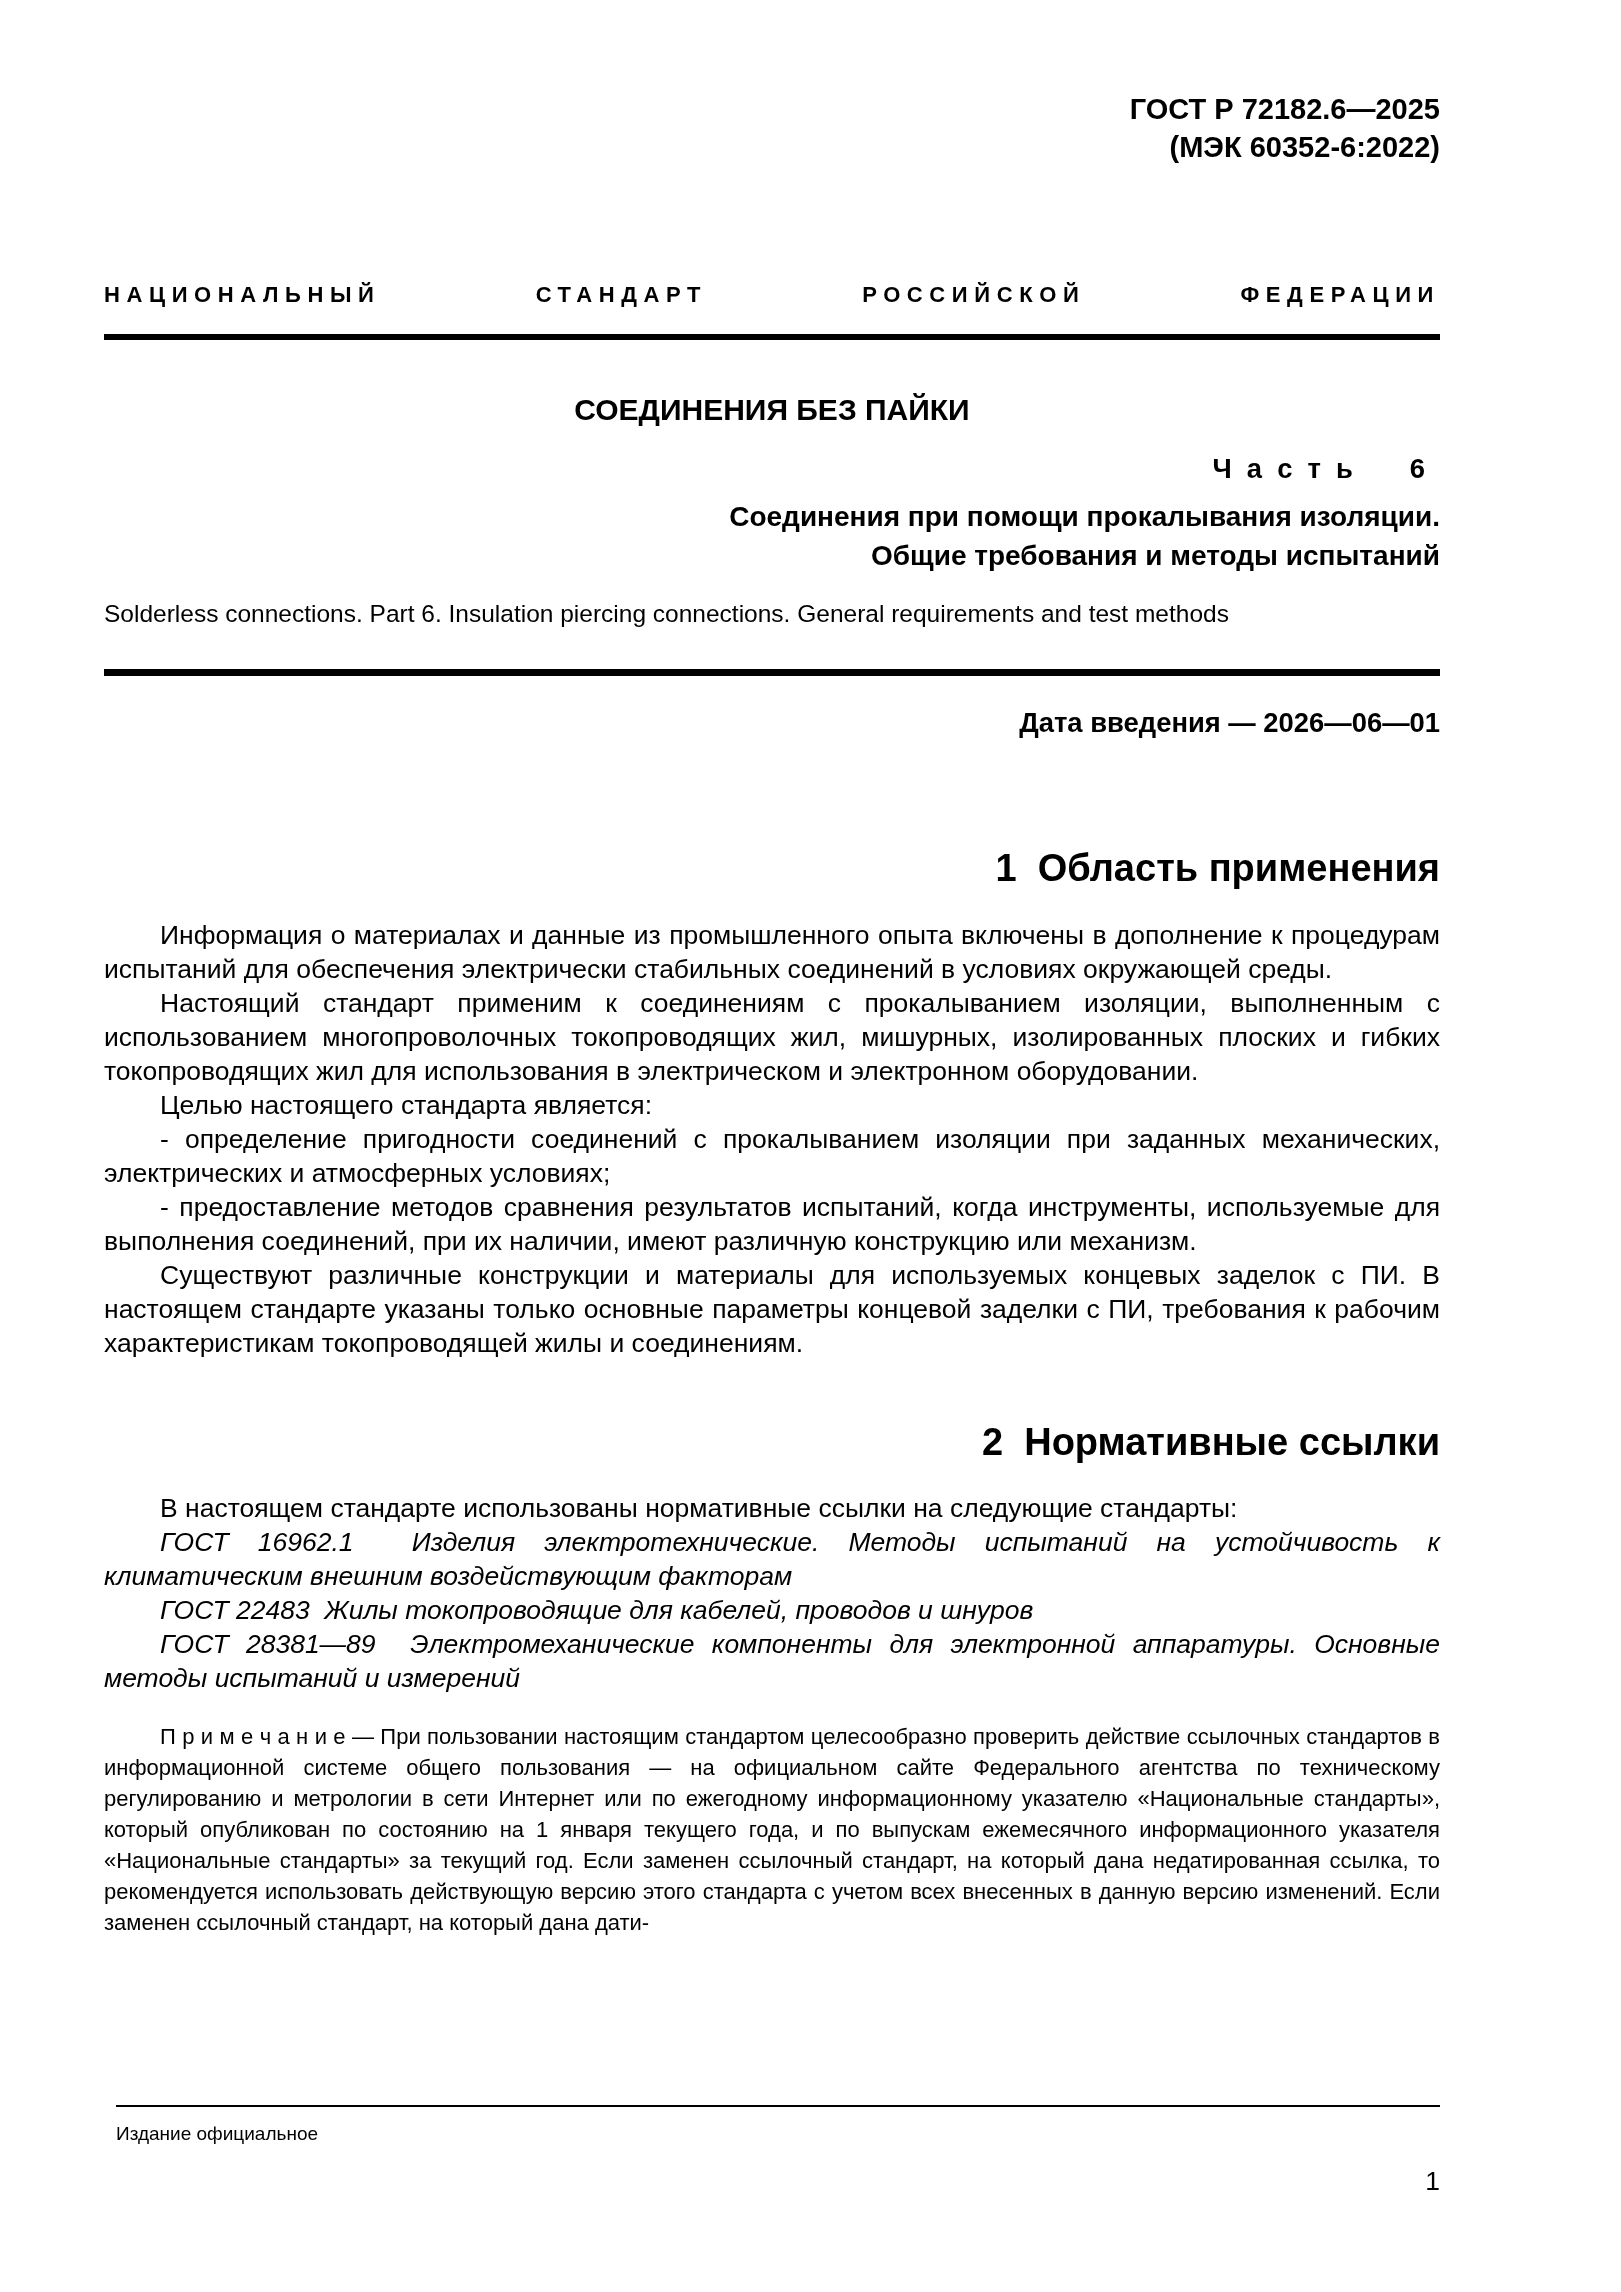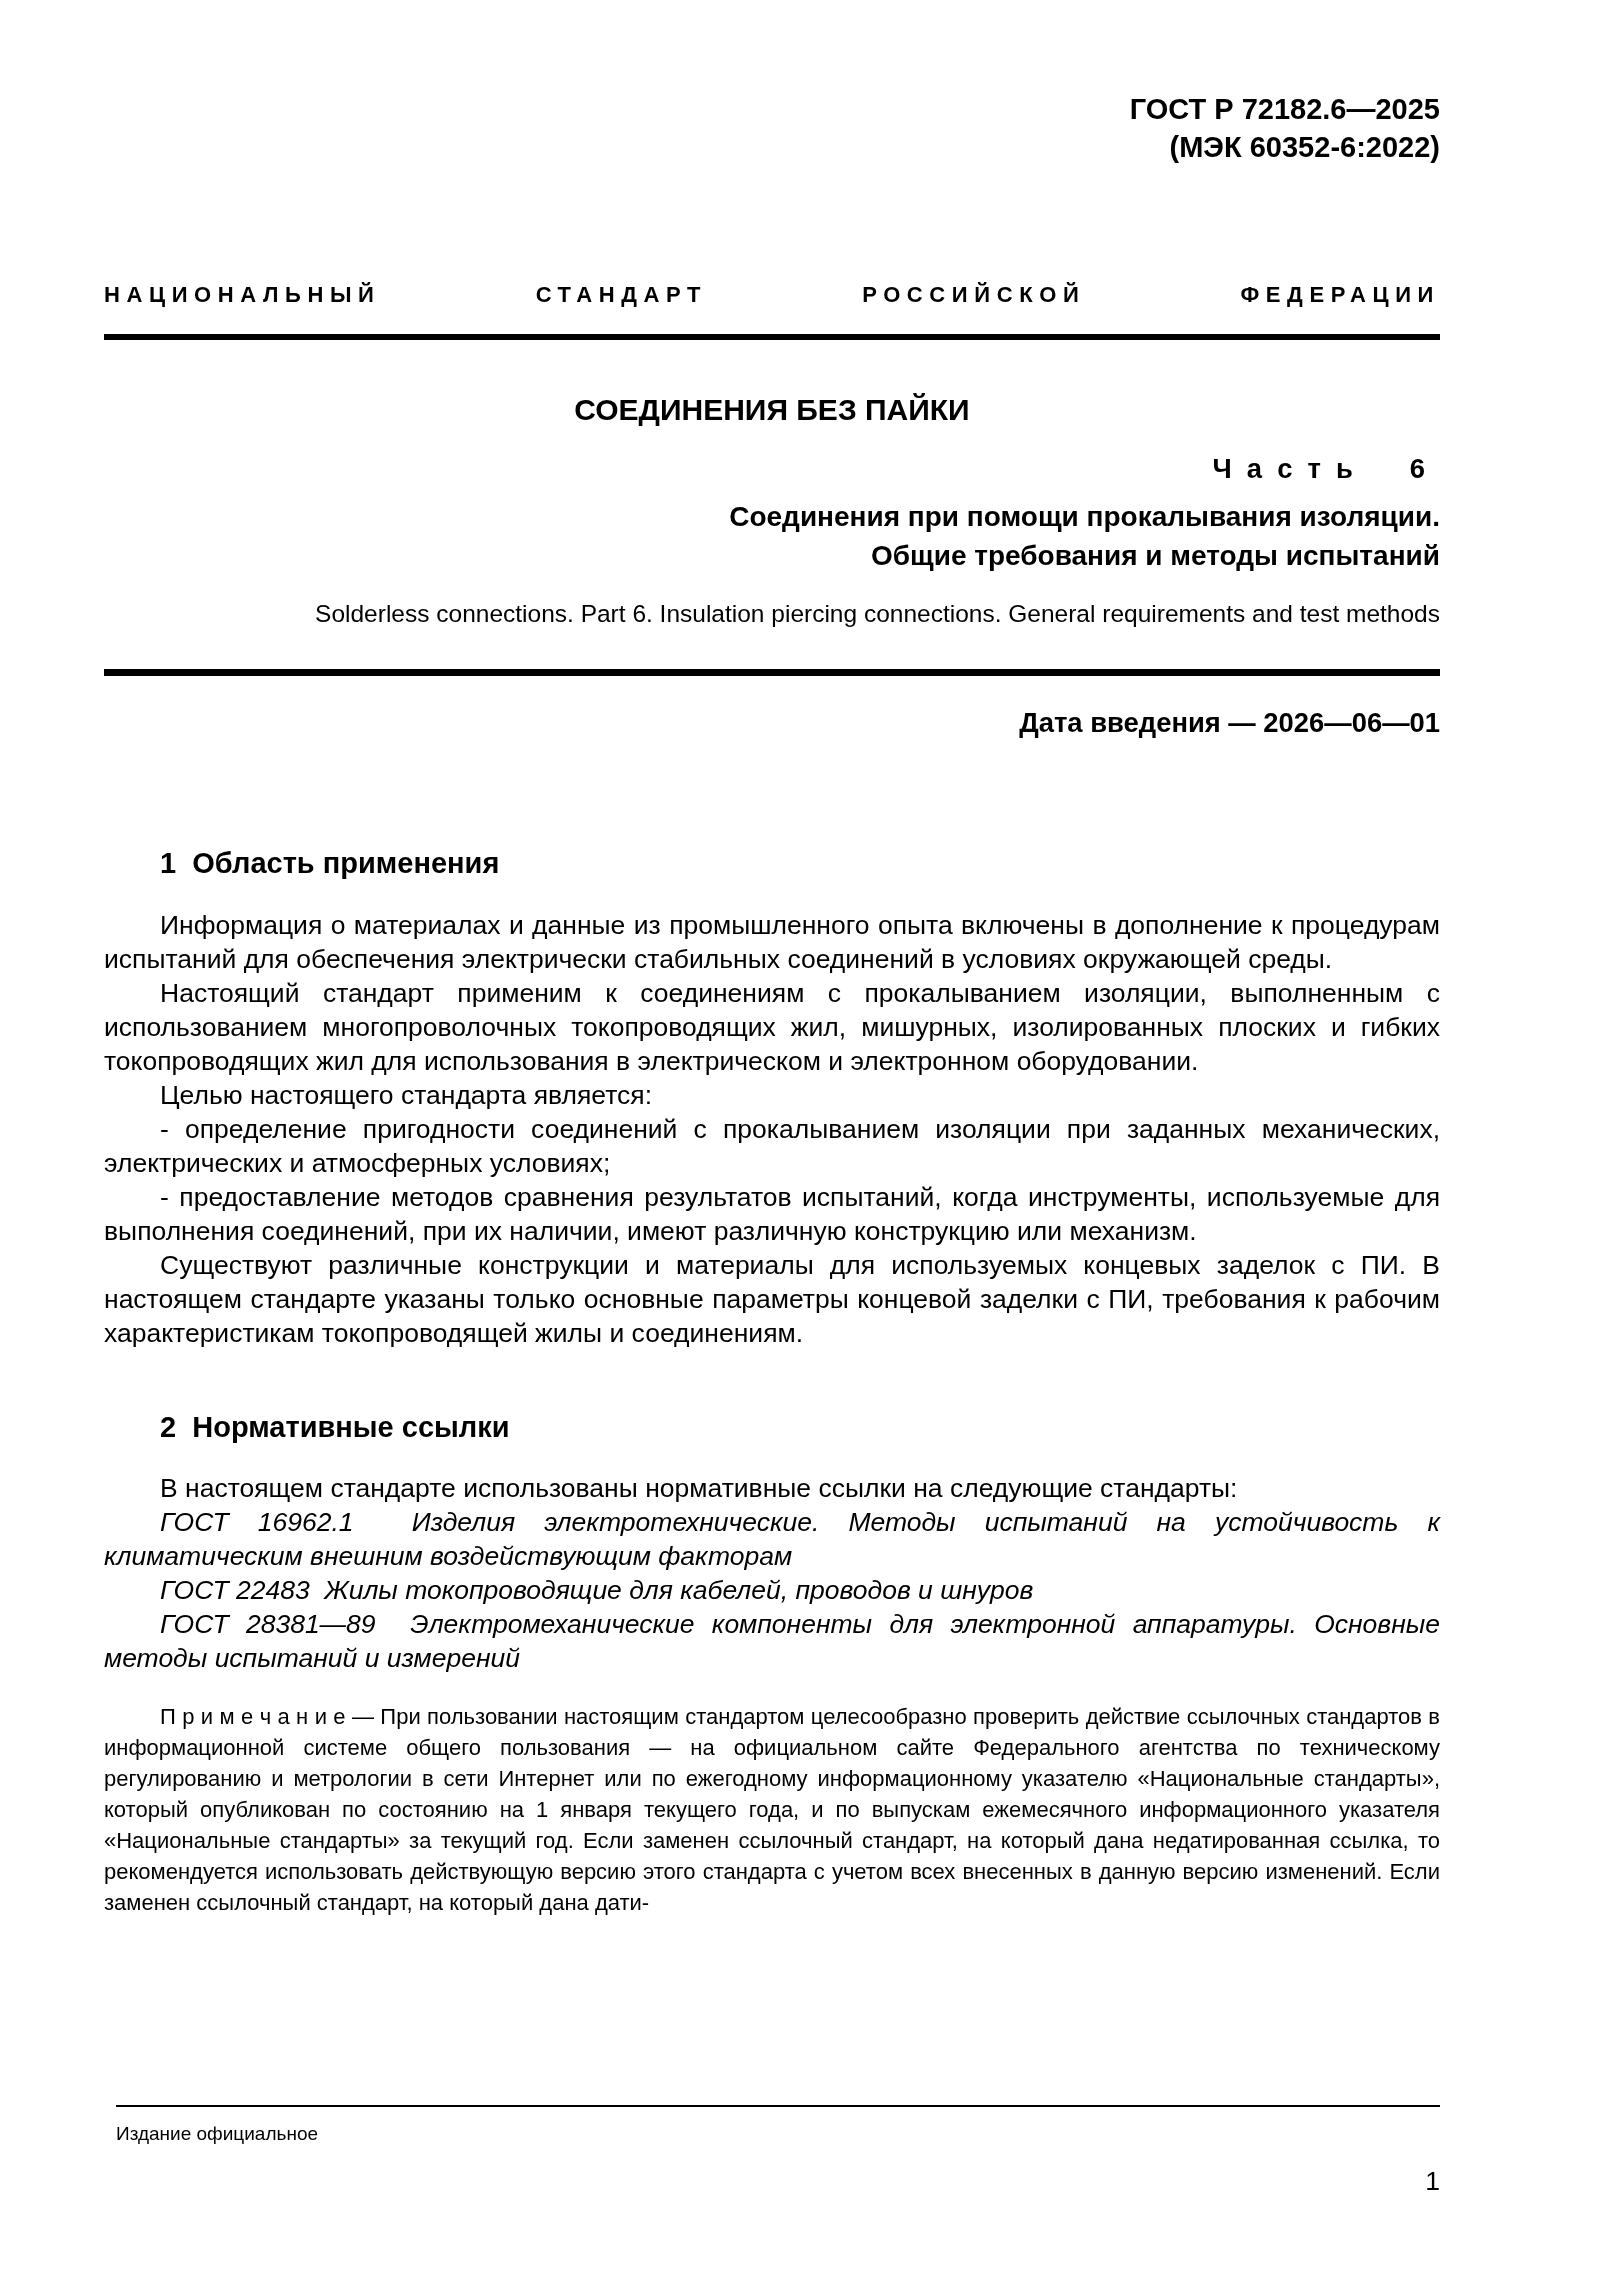--- a/index.html
+++ b/index.html
@@ -59,36 +59,37 @@
   }
   .subtitle {
     margin-top: 12px;
     text-align: right;
     font-weight: bold;
     font-size: 28px;
     line-height: 39px;
   }
   .title-en {
     margin-top: 25.5px;
-    text-align: right;
+    text-align: left;
     font-size: 24.5px;
     white-space: nowrap;
   }
   .intro-date {
     margin-top: 31px;
     text-align: right;
     font-weight: bold;
     font-size: 27.4px;
   }
   .sec-heading {
-    font-size: 29px;
+    font-size: 38px;
     font-weight: bold;
     margin: 0 0 27.4px 0;
     padding-left: 56px;
     white-space: pre-wrap;
+    text-align: right;
   }
   .sec-heading.first  { margin-top: 108px; }
   .sec-heading.second { margin-top: 61px; }
   p.body {
     margin: 0;
     font-size: 26.5px;
     line-height: 34px;
     text-align: justify;
     text-indent: 56px;
   }

